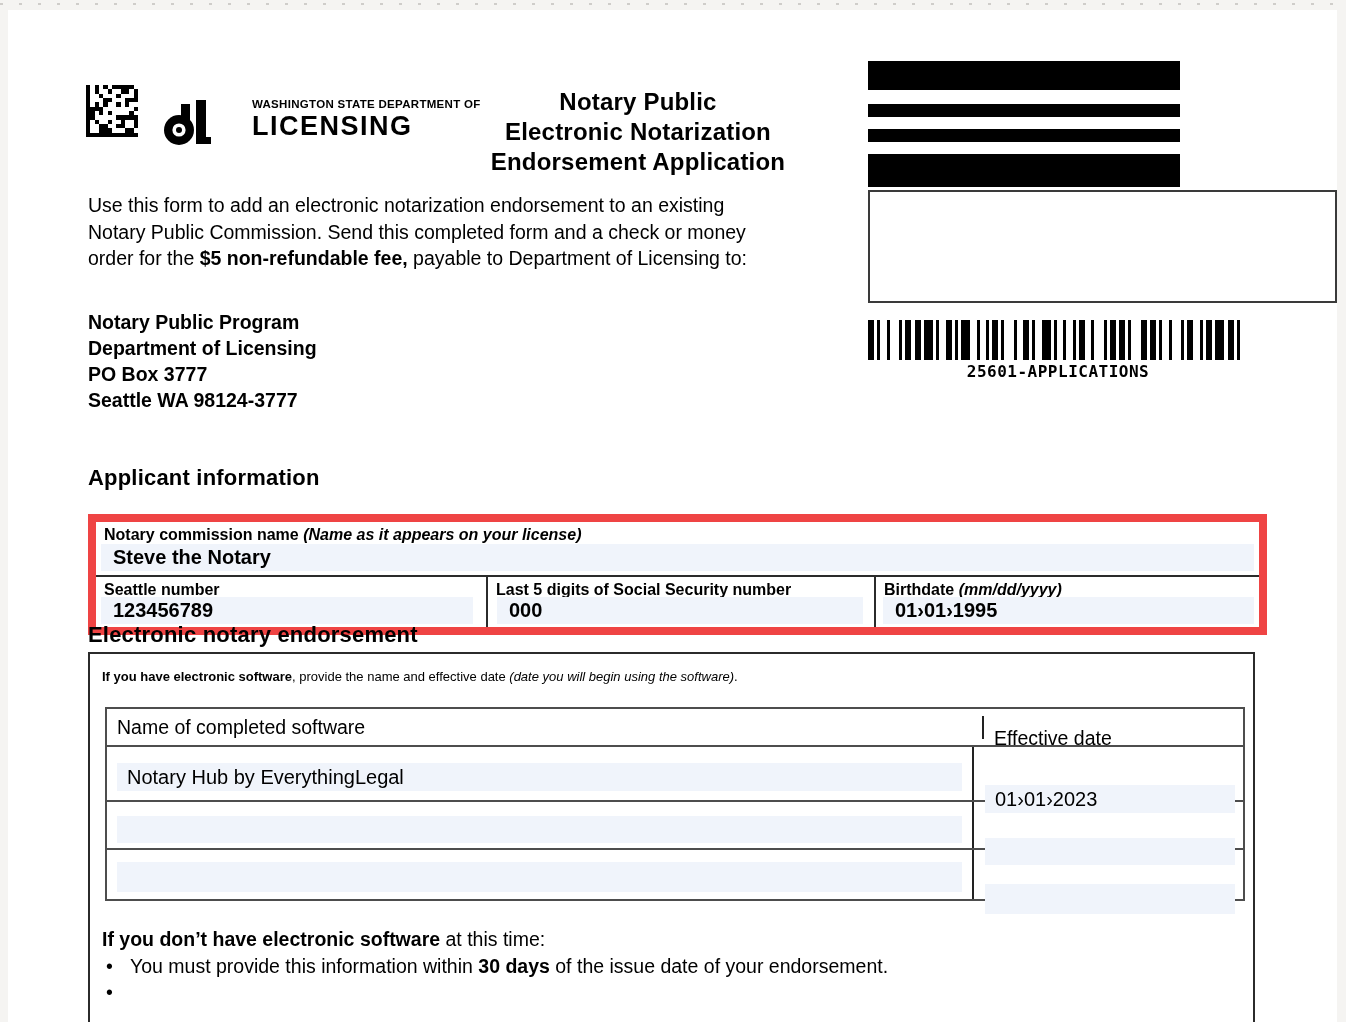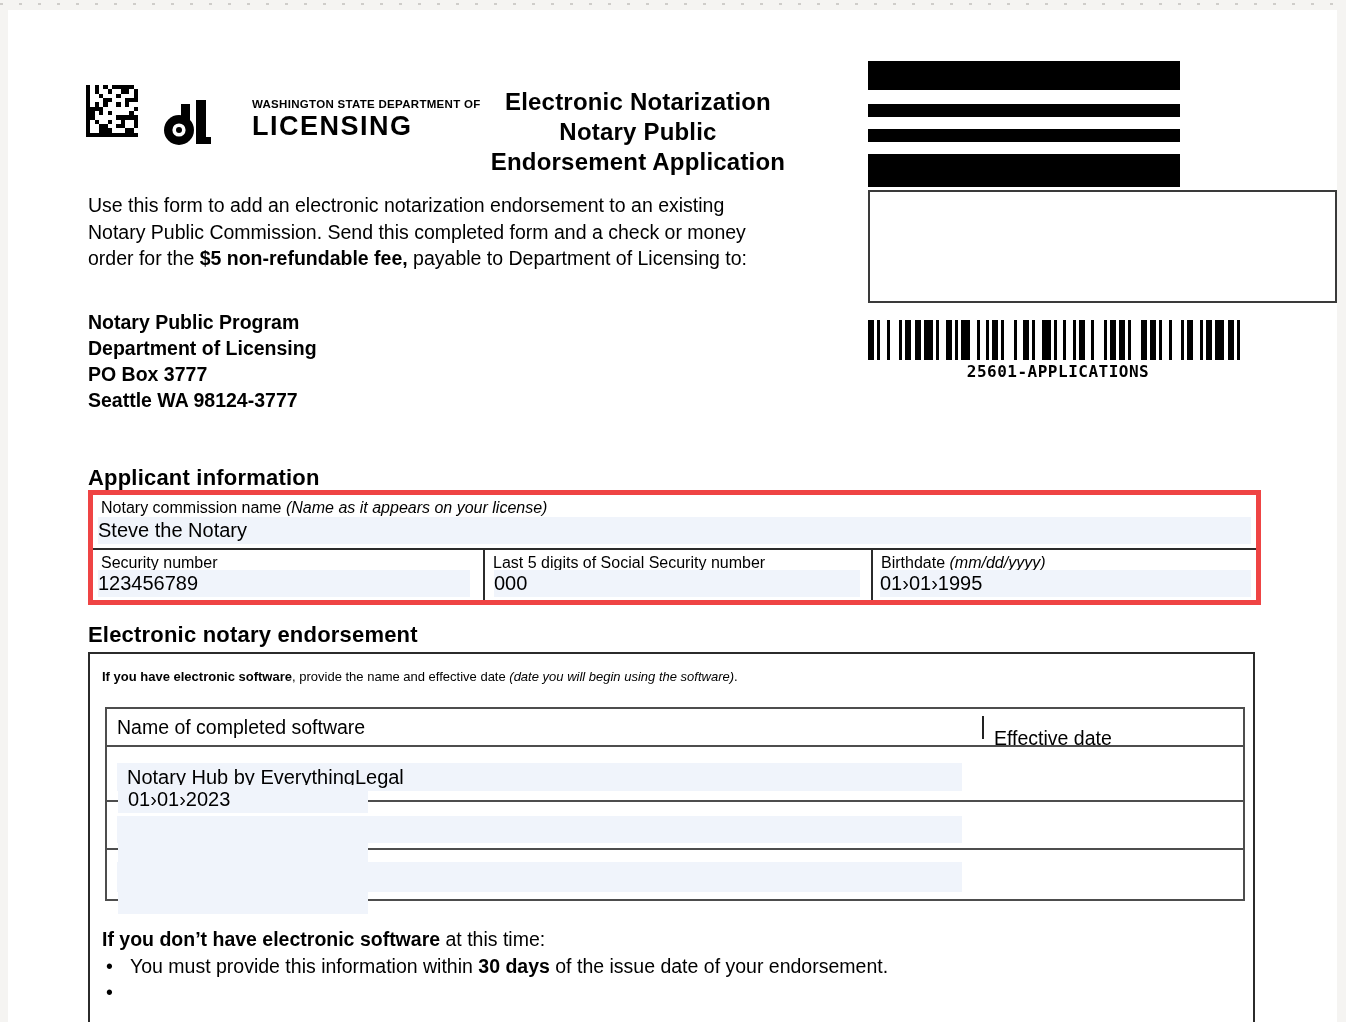--- a/index.html
+++ b/index.html
@@ -27,39 +27,39 @@
   .barcode-label{position:absolute;left:860px;top:352px;width:380px;text-align:center;
     font-family:"DejaVu Sans Mono",monospace;font-weight:bold;font-size:16px;letter-spacing:.5px;}
 
   
   .intro{position:absolute;left:80px;top:182px;width:690px;font-size:19.5px;line-height:26.5px;}
   .address{position:absolute;left:80px;top:299px;font-size:19.5px;line-height:26px;font-weight:bold;}
 
   .section-heading{position:absolute;left:80px;font-size:22px;font-weight:800;letter-spacing:.2px;}
 
   
-  .app-box{position:absolute;left:80px;top:480px;width:1163px;border:5px solid #ef4444;}
+  .app-box{position:absolute;left:80px;top:504px;width:1163px;border:8px solid #ef4444;font-weight:bold;}
   .app-row1{height:53px;border-bottom:2px solid #2b2b2b;position:relative;}
   .app-row2{height:50px;display:flex;}
   .cell{position:relative;}
   .c1{width:390px;border-right:2px solid #2b2b2b;}
   .c2{width:386px;border-right:2px solid #2b2b2b;}
   .c3{flex:1;}
   .flabel{position:absolute;left:8px;top:4px;font-size:16px;white-space:nowrap;}
   .fnote{font-style:italic;}
   .band{position:absolute;background:#f0f4fb;height:27px;font-size:20px;
-    display:flex;align-items:center;box-sizing:border-box;}
+    display:flex;align-items:center;padding-left:12px;box-sizing:border-box;}
 
   
   .end-box{position:absolute;left:80px;top:642px;width:1163px;height:400px;
     border:2px solid #2b2b2b;}
   .end-intro{position:absolute;left:12px;top:10px;width:1140px;font-size:13px;line-height:26px;}
   .sw-table{position:absolute;left:15px;top:53px;width:1136px;border:2px solid #4d4d4d;}
   .t-header{height:36px;border-bottom:2px solid #4d4d4d;display:flex;}
-  .t-row{display:flex;position:relative;flex-direction:column;}
+  .t-row{display:flex;position:relative;}
   .t-row.r1{height:53px;border-bottom:2px solid #4d4d4d;}
   .t-row.r2{height:46px;border-bottom:2px solid #4d4d4d;}
   .t-row.r3{height:49px;}
   .col-name{width:865px;border-right:2px solid #222;position:relative;}
   .col-date{flex:1;position:relative;margin-top:22px;}
   .th-text{font-size:19.5px;align-self:center;padding-left:10px;}
   .tband{position:absolute;background:#f0f4fb;font-size:20px;display:flex;
     align-items:center;padding-left:10px;box-sizing:border-box;}
 
   .no-sw{position:absolute;left:12px;top:272px;width:1125px;font-size:19.5px;line-height:26.5px;}
@@ -162,22 +162,22 @@
       <circle cx="16" cy="30" r="6.6" fill="#fff"></circle>
       <circle cx="16" cy="30" r="3" fill="#000"></circle>
     </svg>
   </div>
   <div class="logo-text">
     <div class="logo-small">WASHINGTON STATE DEPARTMENT OF</div>
     <div class="logo-big">LICENSING</div>
   </div>
 
   <div class="doc-title">
+    <div>Notary Public</div>
     <div>Electronic Notarization</div>
-    <div>Notary Public</div>
     <div>Endorsement Application</div>
   </div>
 
   <div class="bar" style="top:51px;height:29px;"></div>
   <div class="bar" style="top:94px;height:13px;"></div>
   <div class="bar" style="top:119px;height:13px;"></div>
   <div class="bar" style="top:144px;height:33px;"></div>
 
   <div class="office-box"></div>
 
@@ -235,21 +235,21 @@
 
   <div class="section-heading" style="top:455px;">Applicant information</div>
 
   <div class="app-box">
     <div class="app-row1">
       <div class="flabel"><span>Notary commission name </span><span class="fnote">(Name as it appears on your license)</span></div>
       <div class="band" style="left:5px;top:22px;width:1153px;">Steve the Notary</div>
     </div>
     <div class="app-row2">
       <div class="cell c1">
-        <div class="flabel">Security number</div>
+        <div class="flabel">Seattle number</div>
         <div class="band" style="left:5px;top:20px;width:372px;">123456789</div>
       </div>
       <div class="cell c2">
         <div class="flabel">Last 5 digits of Social Security number</div>
         <div class="band" style="left:9px;top:20px;width:366px;">000</div>
       </div>
       <div class="cell c3">
         <div class="flabel"><span>Birthdate </span><span class="fnote">(mm/dd/yyyy)</span></div>
         <div class="band" style="left:7px;top:20px;width:371px;">01›01›1995</div>
       </div>

